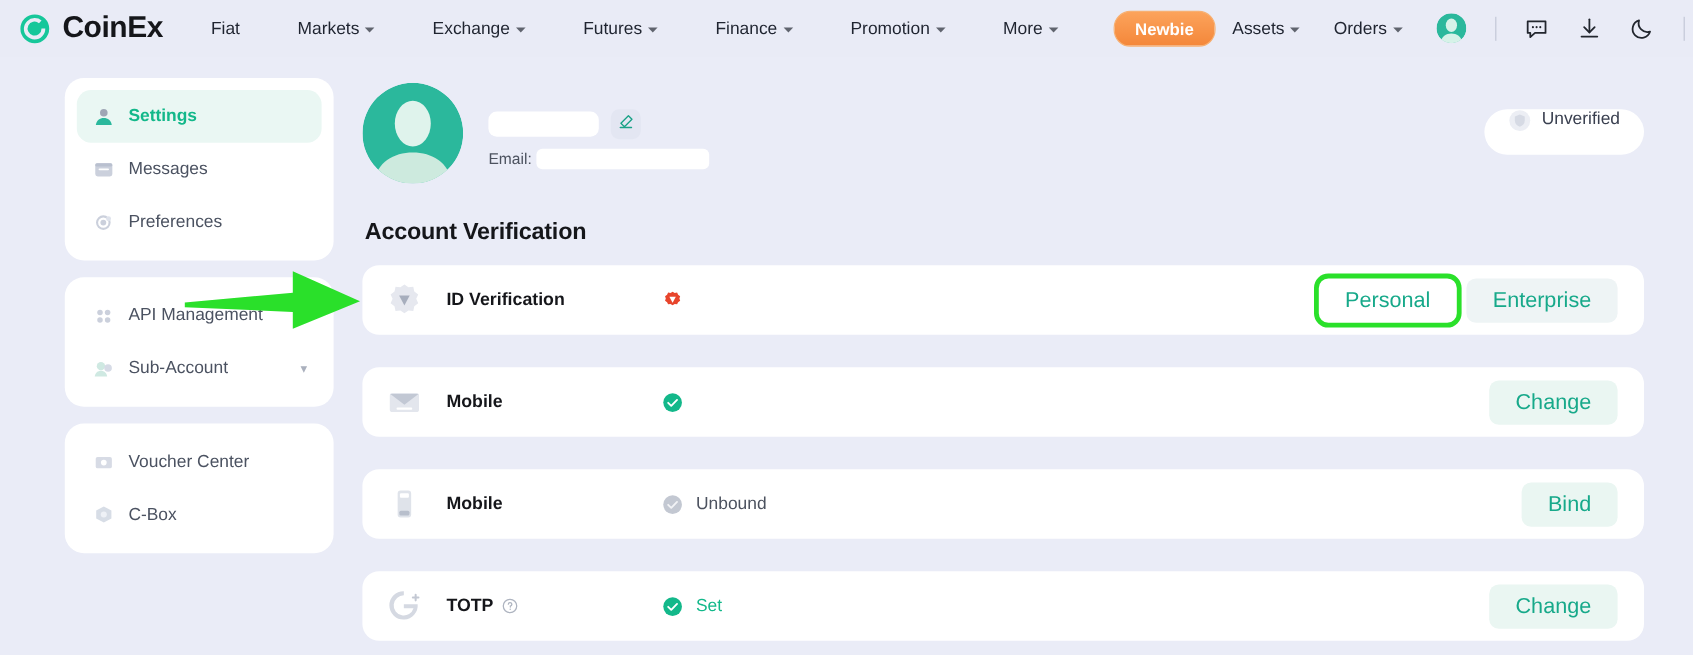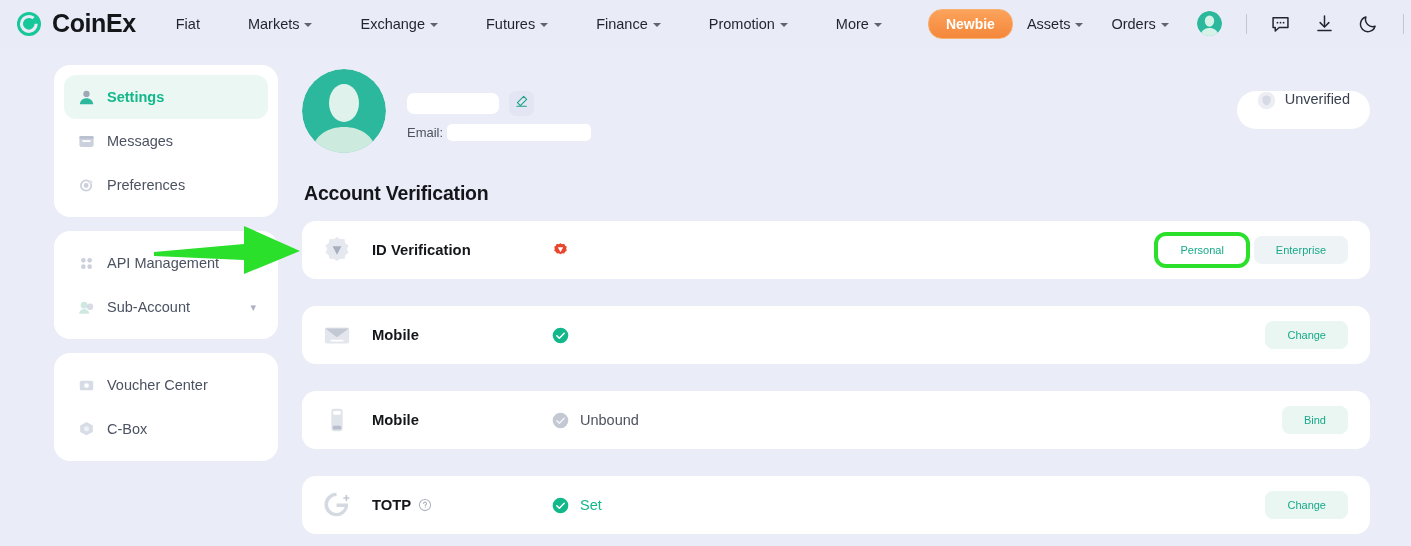--- a/index.html
+++ b/index.html
@@ -120,21 +120,21 @@
   .vrow-icon { width: 30px; height: 30px; flex: 0 0 30px; margin-right: 20px;
                display:flex; align-items:center; justify-content:center; }
   .vrow-label { font-size: 14.8px; font-weight: bold; color: #15161a; width: 180px; display:flex; align-items:center; gap:7px;}
   .help-ic { width: 14px; height: 14px; flex:0 0 14px; }
   .vrow-status { display: flex; align-items: center; gap: 11px; font-size: 14.5px; }
   .status-ic { width: 17px; height: 17px; flex: 0 0 17px; }
   .status-text { color: #4c525f; }
   .status-text.ok { color: #13b88a; }
   .vrow-actions { margin-left: auto; display: flex; align-items: center; gap: 8px; }
   .act-btn {
-    background: #eaf6f2; color: #17a98a; font-size: 11px;
+    background: #eaf6f2; color: #17a98a; font-size: 18px;
     border-radius: 8px; padding: 8px 22px; cursor: pointer; border: none;
     font-family: "Liberation Sans", sans-serif; white-space: nowrap;
   }
   .act-btn.plain { background: #eef4f5; }
   .act-btn.highlighted {
     background: #ffffff; outline: 4px solid #2ae02a; border-radius: 8px;
     position: relative; z-index: 3;
   }
 
   

